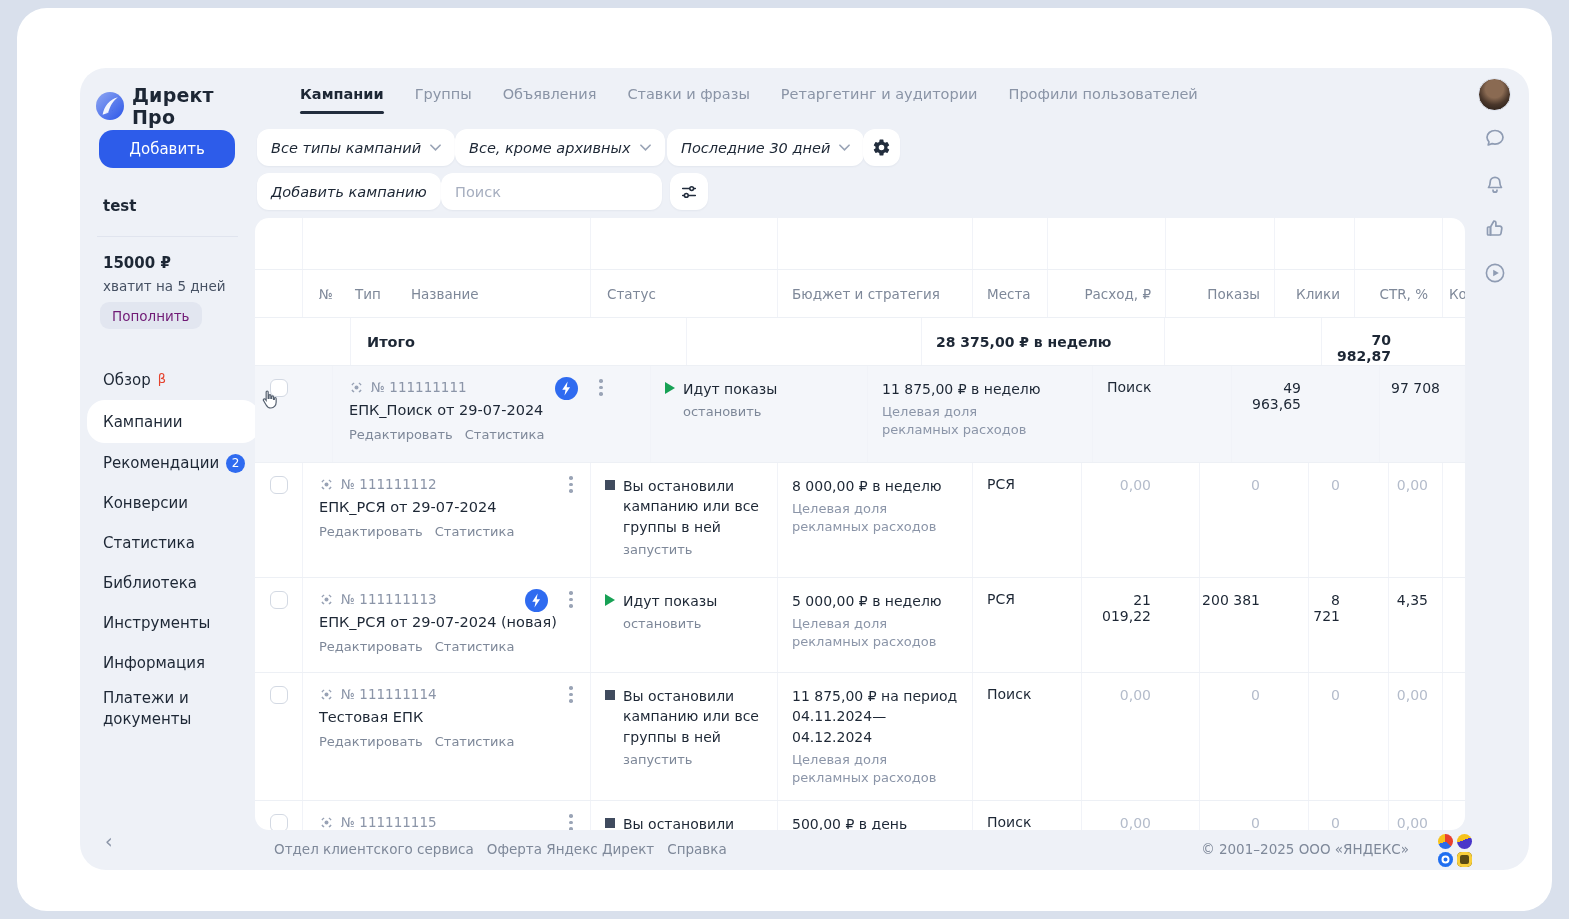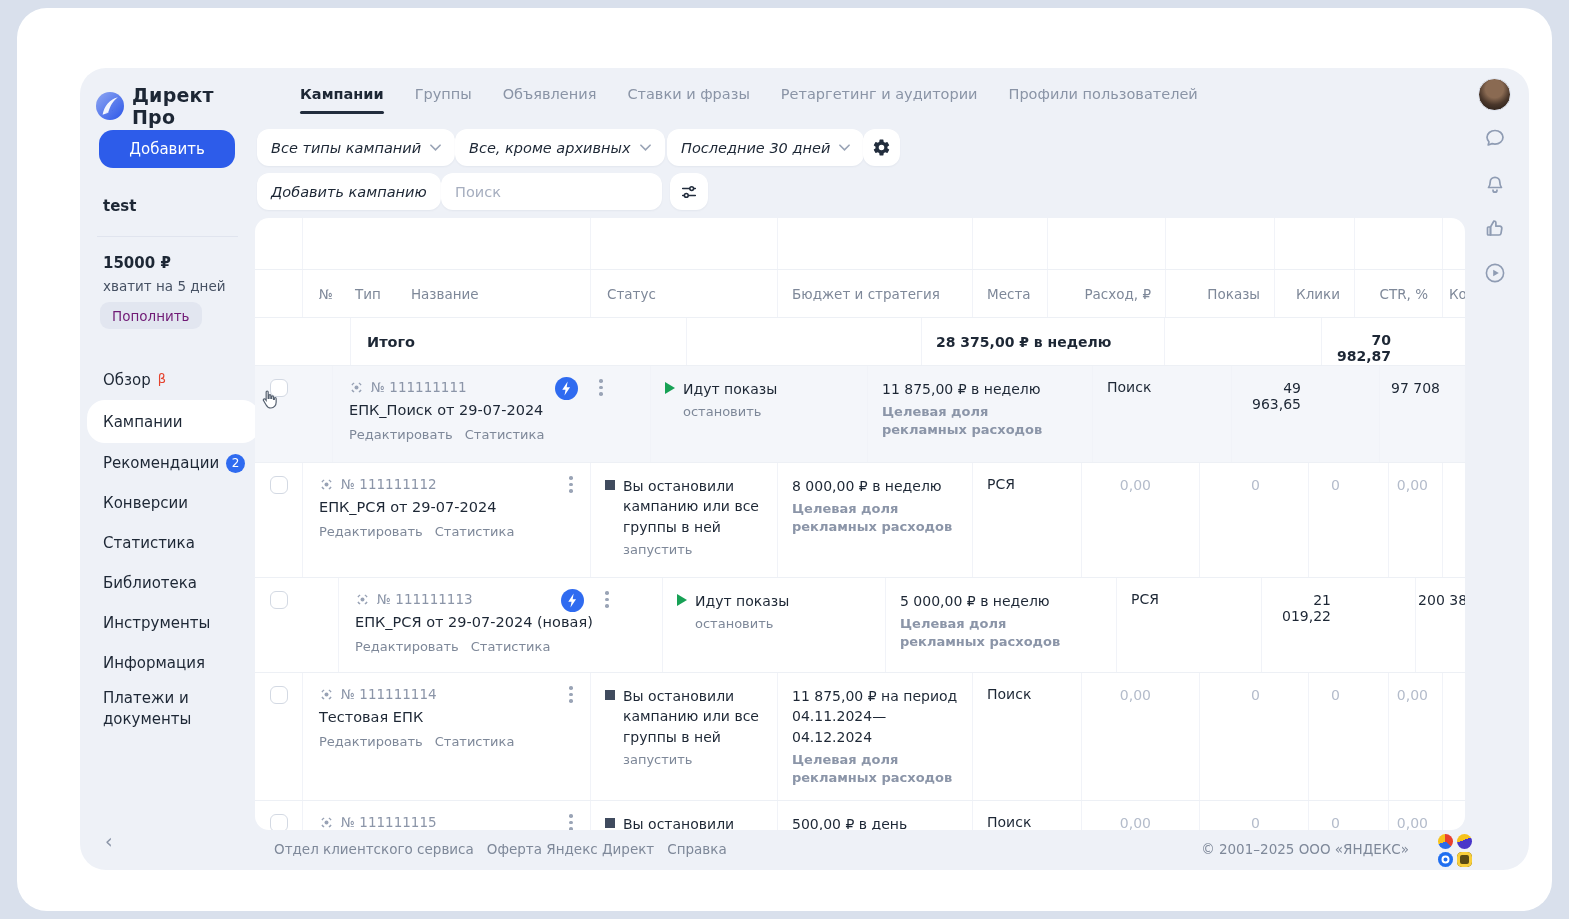--- a/index.html
+++ b/index.html
@@ -72,21 +72,21 @@
          background:#fff; border-radius:14px; overflow:hidden; }
   .trow { display:grid; grid-template-columns:47px 288px 187px 195px 75px 118px 109px 80px 88px 1fr;
           border-bottom:1px solid #edf0f5; }
   .trow > div { border-left:1px solid #f1f3f8; min-width:0; }
   .trow > div:first-child { border-left:none; }
   .h-empty { height:52px; }
   .h-head  { height:48px; }
   .h-tot   { height:48px;gap:48px; }
   .h-r0 { height:97px; background:#f4f6fa;gap:30px; }
   .h-r1 { height:115px; }
-  .h-r2 { height:95px;gap:36px; }
+  .h-r2 { height:95px; }
   .h-r3 { height:128px; }
   .h-r4 { height:95px; border-bottom:none; }
   .hcell { font-size:13.5px; color:#7e8899; display:flex; align-items:center; padding:0 14px; }
   .hcell.right, .ncell { justify-content:flex-end; text-align:right; }
   .hmain span { margin-right:0; }
   .hmain .gap1 { margin-left:22px; } .hmain .gap2 { margin-left:30px; }
   .cell { padding:13px 14px 0 14px; }
   .ncell { font-size:14px; text-align:right; padding:14px 14px 0 0;margin-left:34px; }
   .ncell.zero { color:#b4bccb; }
   .tot-label { font-size:14.5px; font-weight:600; padding-left:16px; display:flex; align-items:center; }
@@ -103,21 +103,21 @@
   .kebab { position:absolute; right:17px; top:13px; width:4px; }
   .kebab i { display:block; width:3.5px; height:3.5px; border-radius:50%; background:#9aa4b6; margin:0 0 3px; }
   .cname { font-size:14.5px; margin-top:6px; line-height:1.35; }
   .clinks { margin-top:6px; font-size:13px; color:#7e8899; display:flex; gap:12px; }
   .st-line { display:flex; gap:8px; font-size:14px; line-height:1.45; }
   .st-ic { flex:none; margin-top:3px; }
   .st-ic.play { width:0; height:0; border-left:10px solid #17a155; border-top:6px solid transparent; border-bottom:6px solid transparent; }
   .st-ic.stop { width:10px; height:10px; background:#404b5e; margin-top:4px; }
   .st-action { font-size:13px; color:#7e8899; margin-top:5px; margin-left:18px; }
   .bmain { font-size:14px; line-height:1.45; }
-  .bsub { font-size:13px; color:#8b95a8; line-height:1.4; margin-top:4px;font-weight:bold; }
+  .bsub { font-size:13px; color:#8b95a8; line-height:1.4; margin-top:4px; }
   .c-places { font-size:14px; }
 
   
   .pfooter { position:absolute; left:175px; bottom:0; right:0; height:40px; }
   .flinks { position:absolute; left:19px; top:11px; display:flex; gap:13px;
             font-size:13.5px; color:#7e8899; }
   .fcopy { position:absolute; right:120px; top:11px; font-size:13.5px; color:#7e8899; }
   .services { position:absolute; right:55px; top:4px; width:36px; display:grid;
               grid-template-columns:16px 16px; gap:3px; }
   .services span { width:15px; height:15px; border-radius:50%; display:block; }

